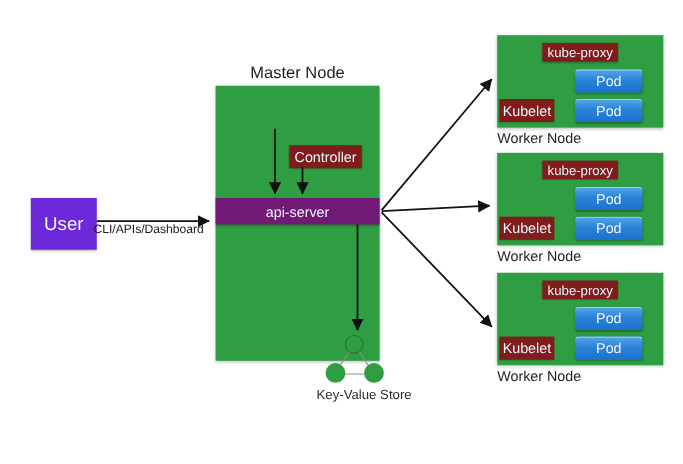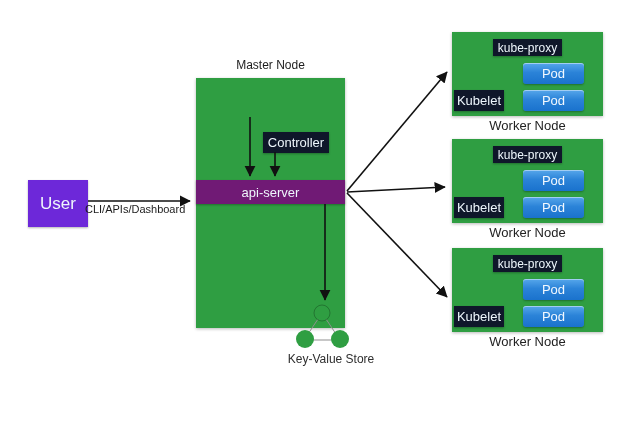--- a/index.html
+++ b/index.html
@@ -9,36 +9,36 @@
     background:#ffffff;
     font-family:"Liberation Sans", sans-serif;
     overflow:hidden;
   }
   .abs{position:absolute;}
   .node-green{
     background:#2f9e42;
     box-shadow:0 1px 3px rgba(0,0,0,.28);
   }
   .box-blue{
-    background:#0f172a;
+    background:#7f1d1d;
     color:#eef6fc;
     display:flex;align-items:center;justify-content:center;
     box-shadow:0 1px 2px rgba(0,0,0,.3);
   }
   .user-box{
     left:28px;top:180px;width:60px;height:47px;
     font-size:17px;background:#6d28d9;
   }
   .edge-label{
     left:85px;top:203px;width:104px;
     font-size:11px;color:#1b1b1b;white-space:nowrap;
   }
   .master-label{
     left:196px;top:58px;width:149px;
-    text-align:center;font-size:12px;color:#1c1c1c;
+    text-align:center;font-size:15px;color:#1c1c1c;
   }
   .master-box{left:196px;top:78px;width:149px;height:250px;}
   .scheduler-box{left:245px;top:96px;width:77px;height:20px;font-size:13px;}
   .controller-box{left:263px;top:132px;width:66px;height:21px;font-size:13px;}
   .apiserver-box{left:196px;top:180px;width:149px;height:24px;font-size:13px;background:#701a75;}
   .kv-label{
     left:271px;top:352px;width:120px;
     text-align:center;font-size:12px;color:#2e2e2e;
   }
   .worker-box{width:151px;height:84px;}
@@ -51,21 +51,21 @@
     position:absolute;width:61px;height:21px;font-size:13px;
     color:#f2f8ff;display:flex;align-items:center;justify-content:center;
     background:linear-gradient(180deg,#57a7eb 0%,#2b83d8 45%,#1a72cd 100%);
     border-radius:3px;
     box-shadow:inset 0 1px 0 rgba(255,255,255,.45), 0 1px 2px rgba(0,0,0,.3);
   }
   .pod-1{left:71px;top:31px;}
   .pod-2{left:71px;top:58px;}
   .worker-label{
     position:absolute;left:0;top:86px;width:151px;
-    text-align:center;font-size:13px;color:#222222;
+    text-align:left;font-size:13px;color:#222222;
   }
   .diagram-title{
     left:160px;top:392px;width:300px;
     text-align:center;
     font-family:"DejaVu Sans", sans-serif;
     font-weight:bold;font-size:16px;color:#2d2d2d;
   }
   svg.overlay{position:absolute;left:0;top:0;pointer-events:none;}
 </style>
 </head>

